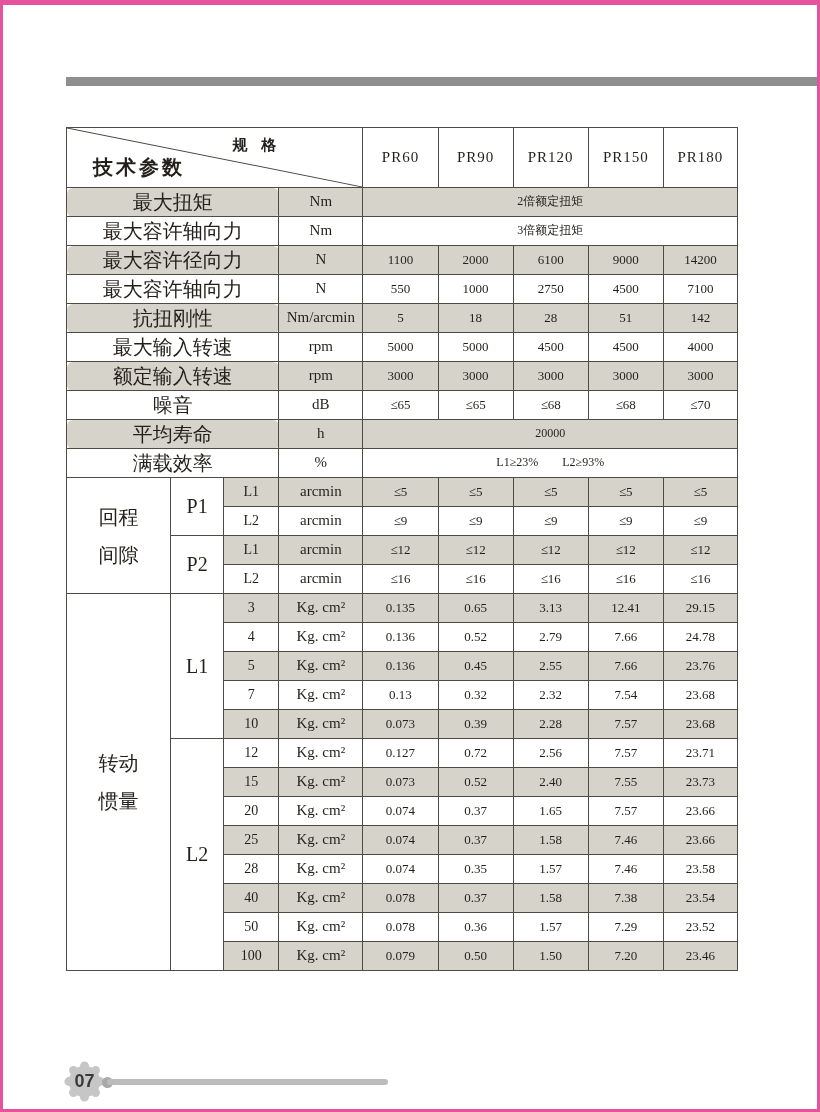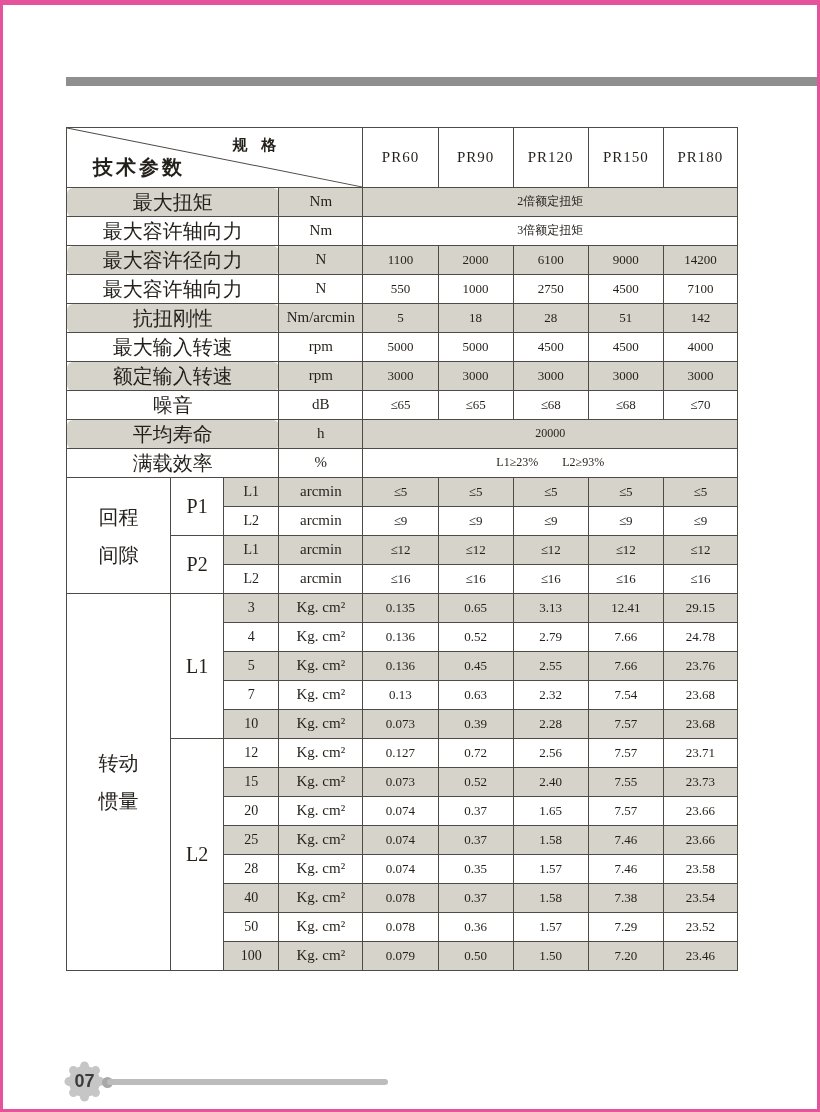--- a/index.html
+++ b/index.html
@@ -246,21 +246,21 @@
           <td class="val">0.136</td>
           <td class="val">0.45</td>
           <td class="val">2.55</td>
           <td class="val">7.66</td>
           <td class="val">23.76</td>
         </tr>
         <tr class="w">
           <td class="ratio">7</td>
           <td class="unit">Kg. cm²</td>
           <td class="val">0.13</td>
-          <td class="val">0.63</td>
+          <td class="val">0.32</td>
           <td class="val">2.32</td>
           <td class="val">7.54</td>
           <td class="val">23.68</td>
         </tr>
         <tr class="g">
           <td class="ratio">10</td>
           <td class="unit">Kg. cm²</td>
           <td class="val">0.073</td>
           <td class="val">0.39</td>
           <td class="val">2.28</td>

